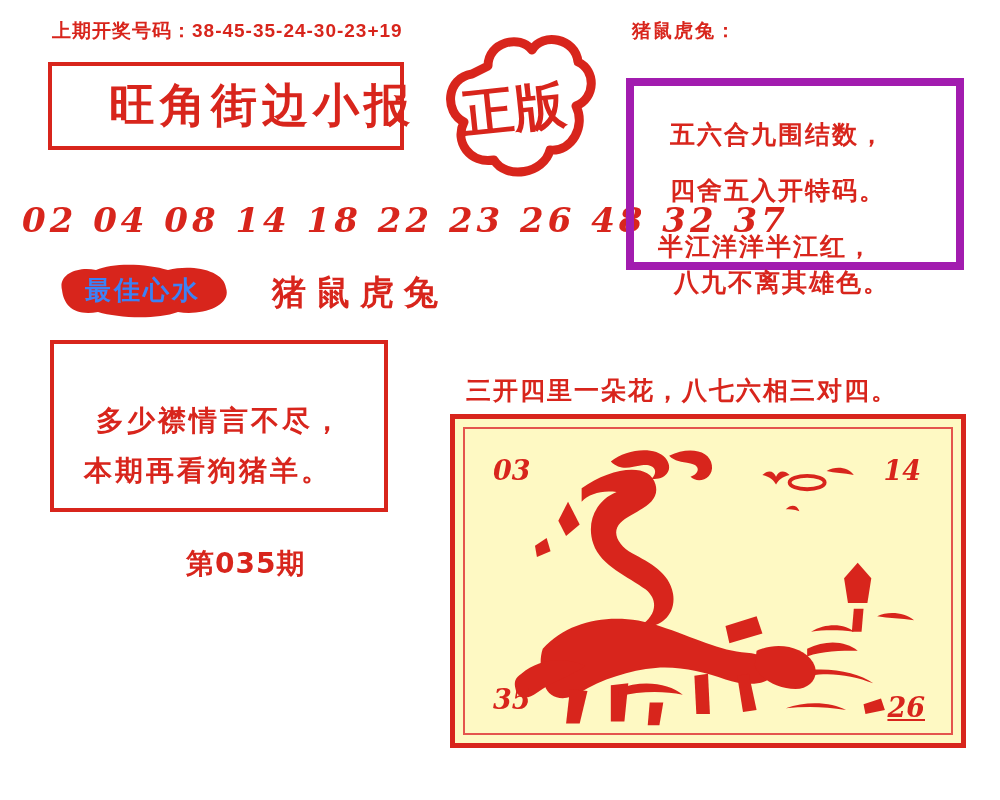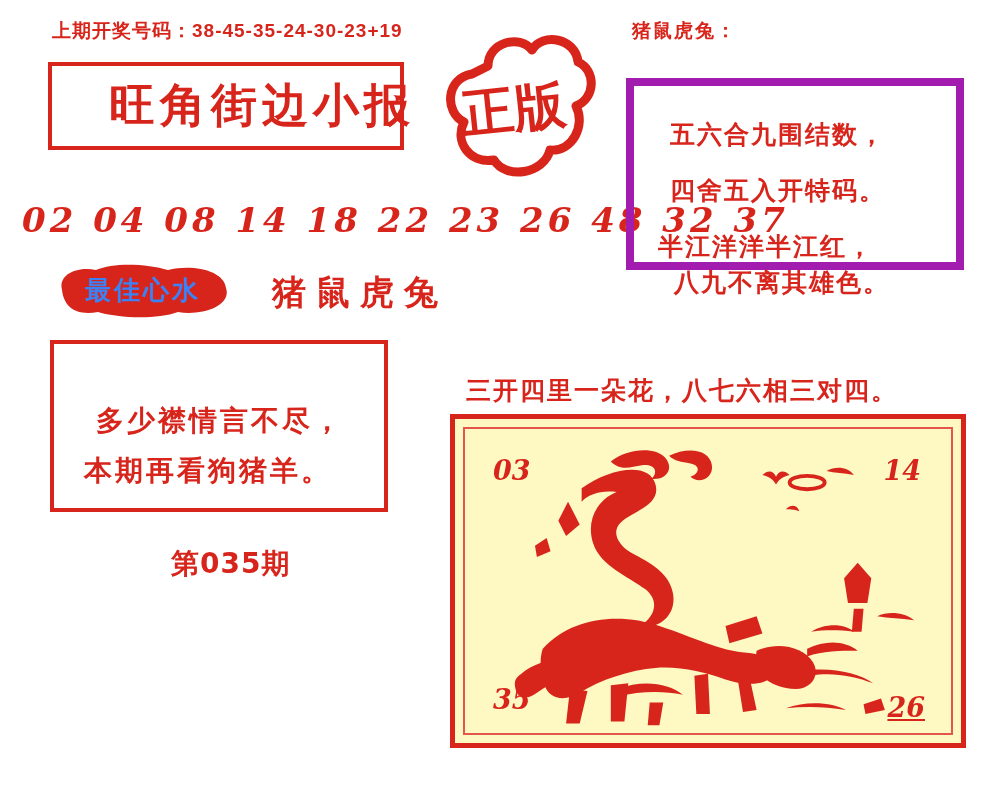--- a/index.html
+++ b/index.html
@@ -150,21 +150,21 @@
     font-size: 28px;
     font-weight: bold;
     letter-spacing: 3px;
     white-space: nowrap;
   }
   .poem-line.l1 { top: 58px; left: 42px; }
   .poem-line.l2 { top: 108px; left: 30px; }
 
   .issue {
     position: absolute;
-    left: 171px;
+    left: 186px;
     top: 545px;
     font-size: 28px;
     font-weight: bold;
     letter-spacing: 1px;
   }
   
   .smallcode-title {
     position: absolute;
     left: 632px;
     top: 18px;

